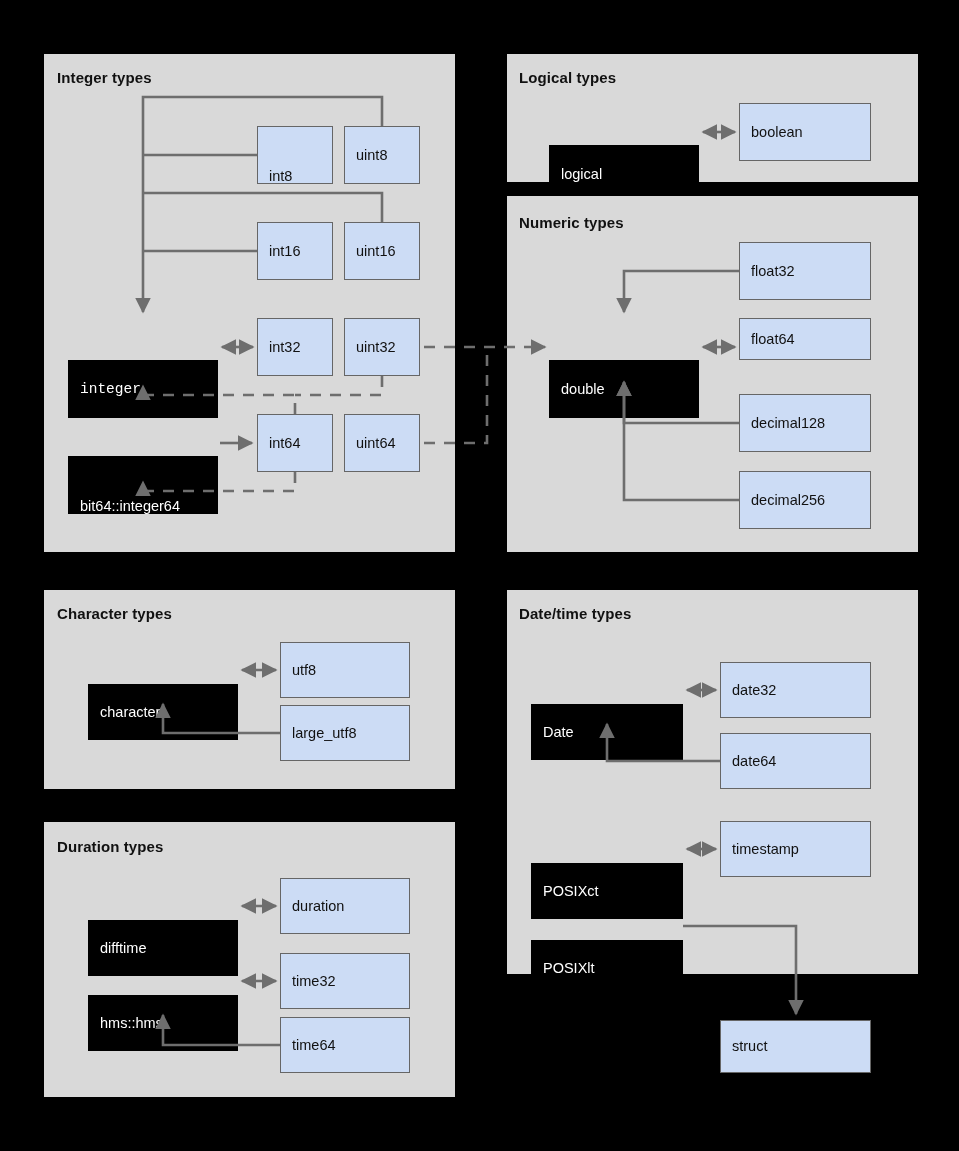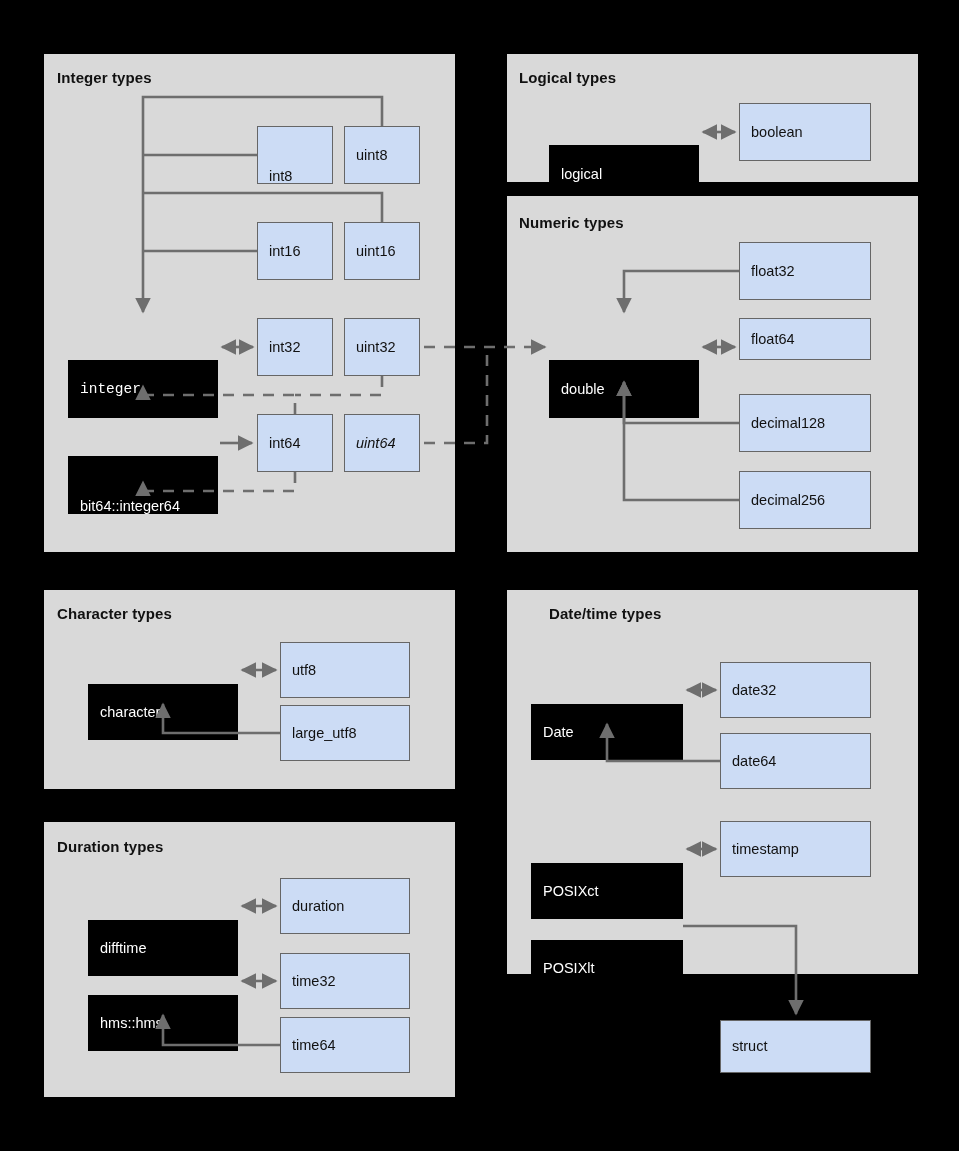--- a/index.html
+++ b/index.html
@@ -48,21 +48,21 @@
   </div>
   <div class="node blue" style="left:344px;top:318px;width:76px;height:58px;">
     <span>uint32</span>
   </div>
   <div class="node dark" style="left:68px;top:414px;width:150px;height:58px;align-items:flex-end;">
     <span>bit64::integer64</span>
   </div>
   <div class="node blue" style="left:257px;top:414px;width:76px;height:58px;">
     <span>int64</span>
   </div>
-  <div class="node blue" style="left:344px;top:414px;width:76px;height:58px;font-style:italic;">
+  <div class="node blue" style="left:344px;top:414px;width:76px;height:58px;">
     <span>uint64</span>
   </div>
 
   <div class="panel" style="left:507px;top:54px;width:411px;height:128px;"></div>
   <div class="panel-title" style="left:519px;top:69px;">Logical types</div>
 
   <div class="node dark" style="left:549px;top:103px;width:150px;height:58px;">
     <span>logical</span>
   </div>
   <div class="node blue" style="left:739px;top:103px;width:132px;height:58px;">
@@ -114,21 +114,21 @@
     <span>hms::hms</span>
   </div>
   <div class="node blue" style="left:280px;top:953px;width:130px;height:56px;">
     <span>time32</span>
   </div>
   <div class="node blue" style="left:280px;top:1017px;width:130px;height:56px;">
     <span>time64</span>
   </div>
 
   <div class="panel" style="left:507px;top:590px;width:411px;height:384px;"></div>
-  <div class="panel-title" style="left:519px;top:605px;margin-left:30px;">Date/time types</div>
+  <div class="panel-title" style="left:519px;top:605px;">Date/time types</div>
 
   <div class="node dark" style="left:531px;top:662px;width:152px;height:56px;">
     <span>Date</span>
   </div>
   <div class="node blue" style="left:720px;top:662px;width:151px;height:56px;">
     <span>date32</span>
   </div>
   <div class="node blue" style="left:720px;top:733px;width:151px;height:56px;">
     <span>date64</span>
   </div>

